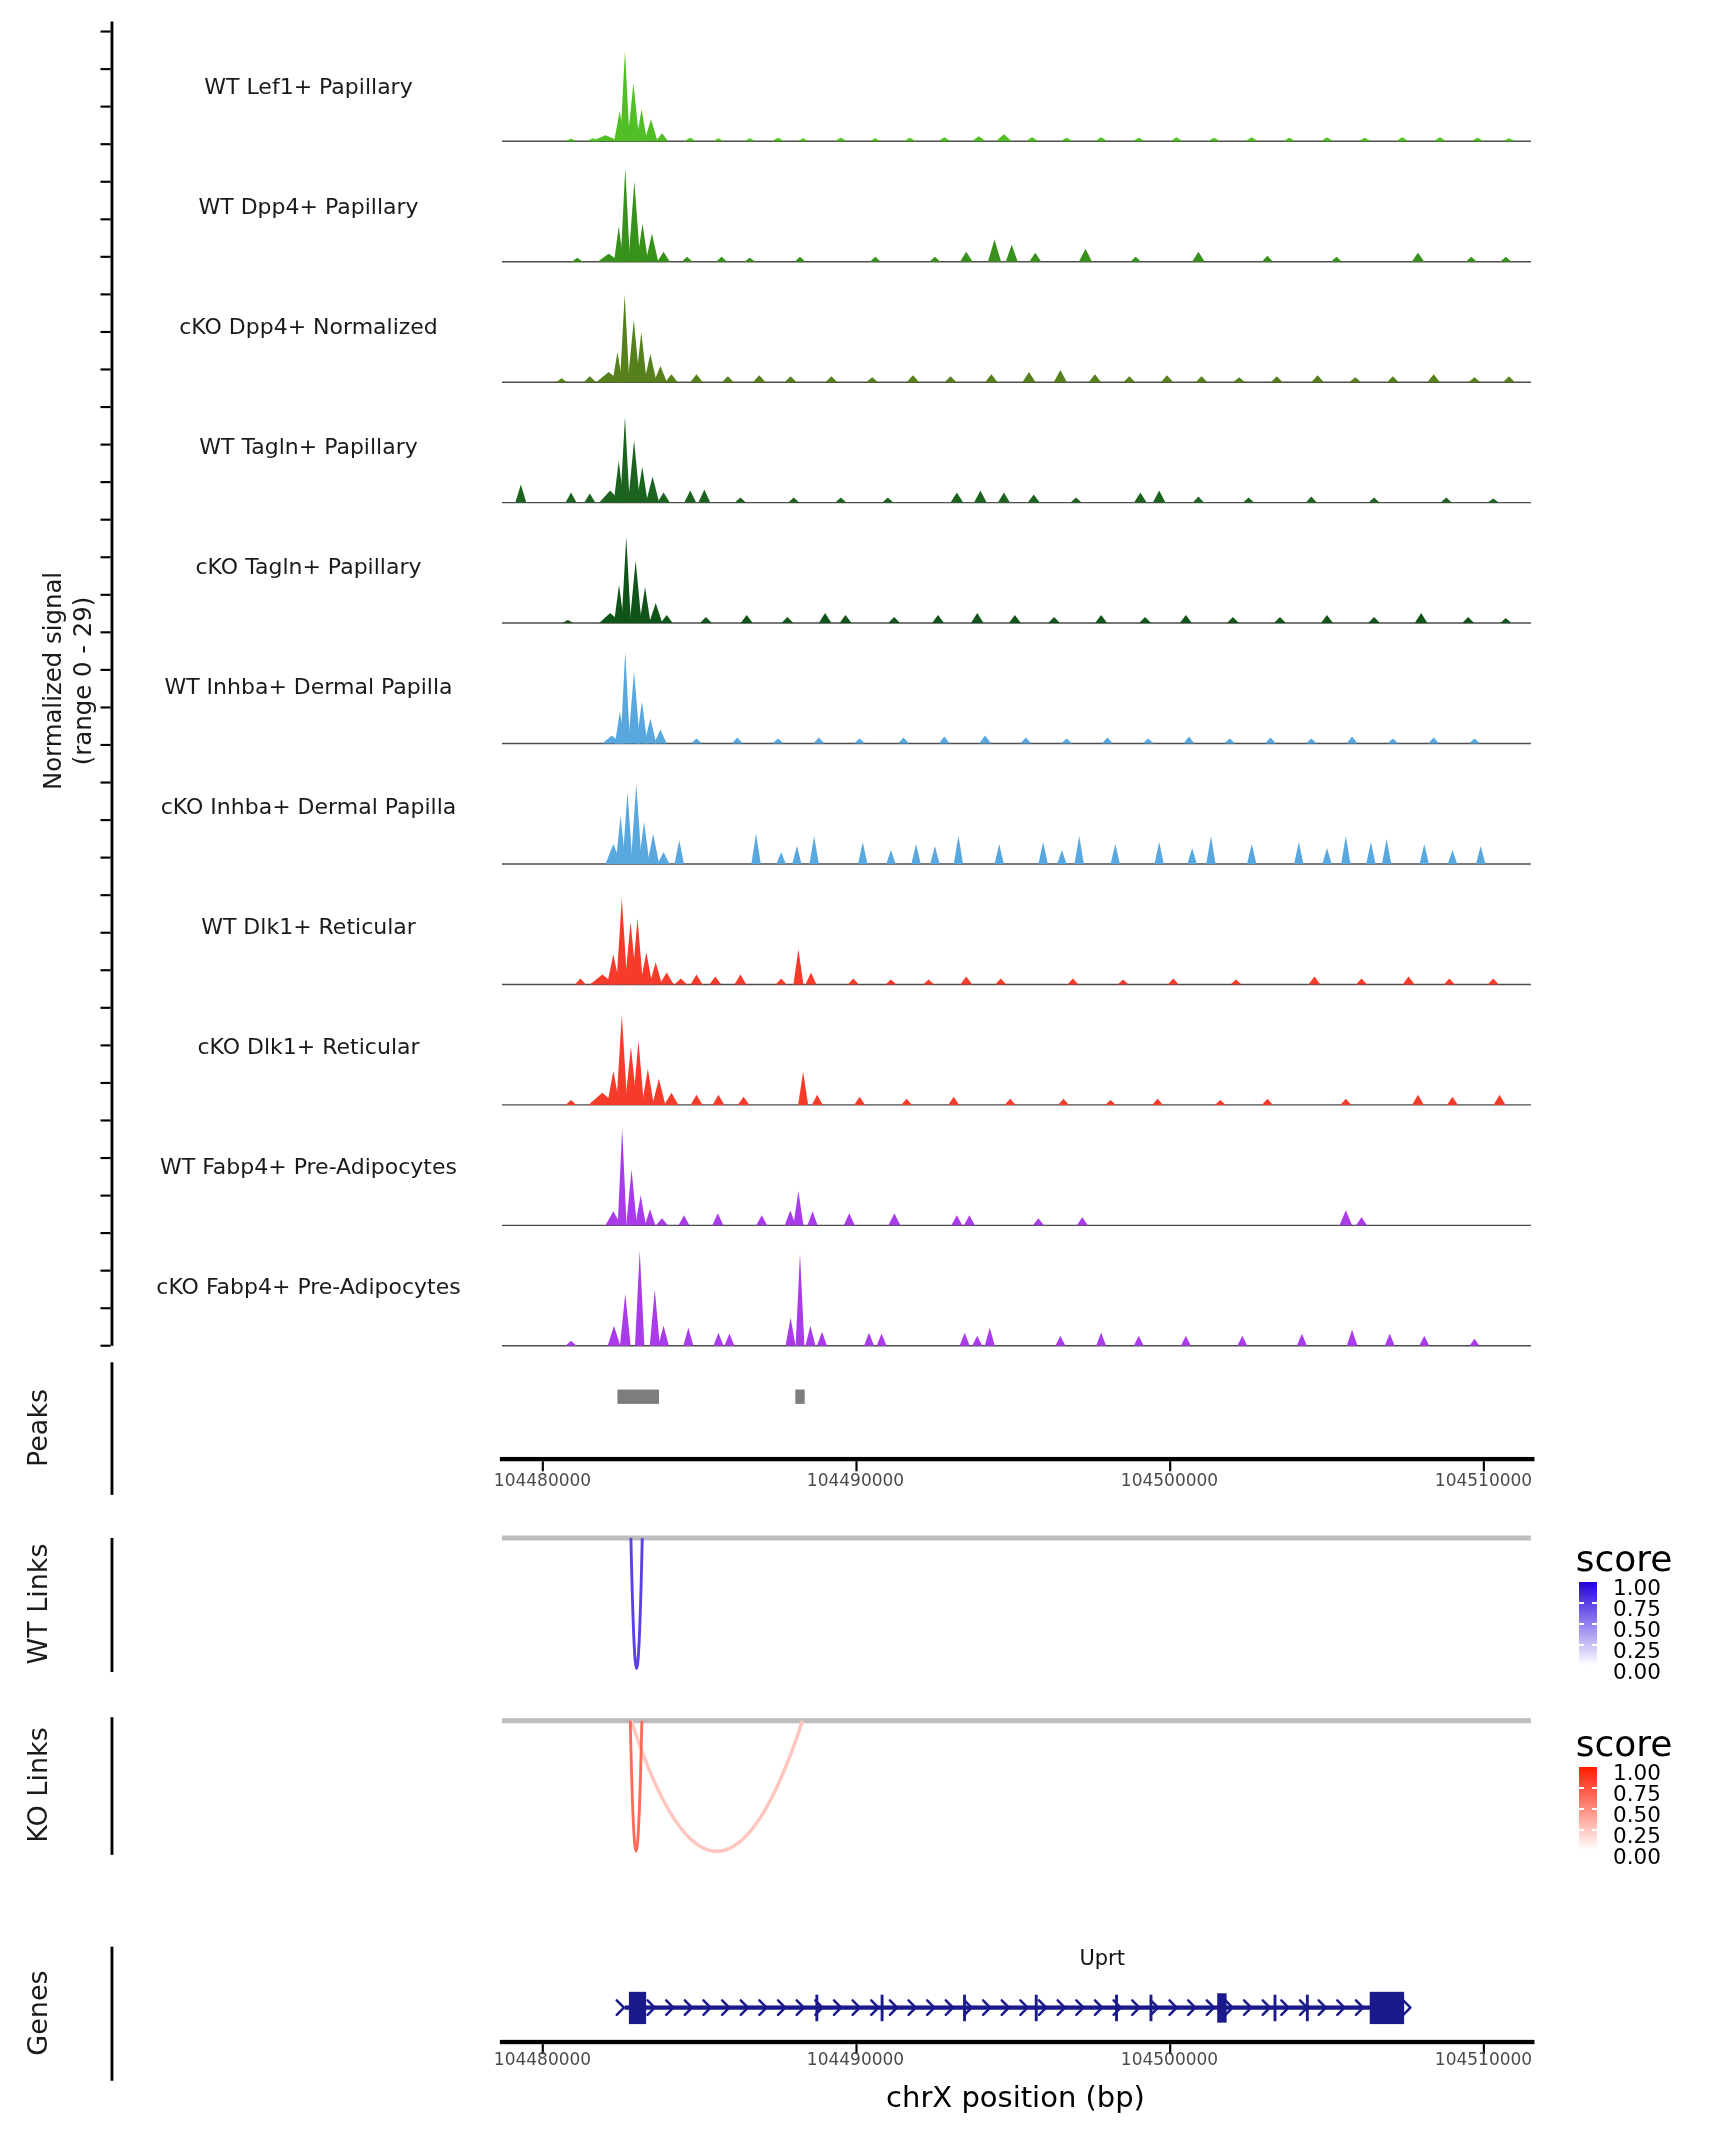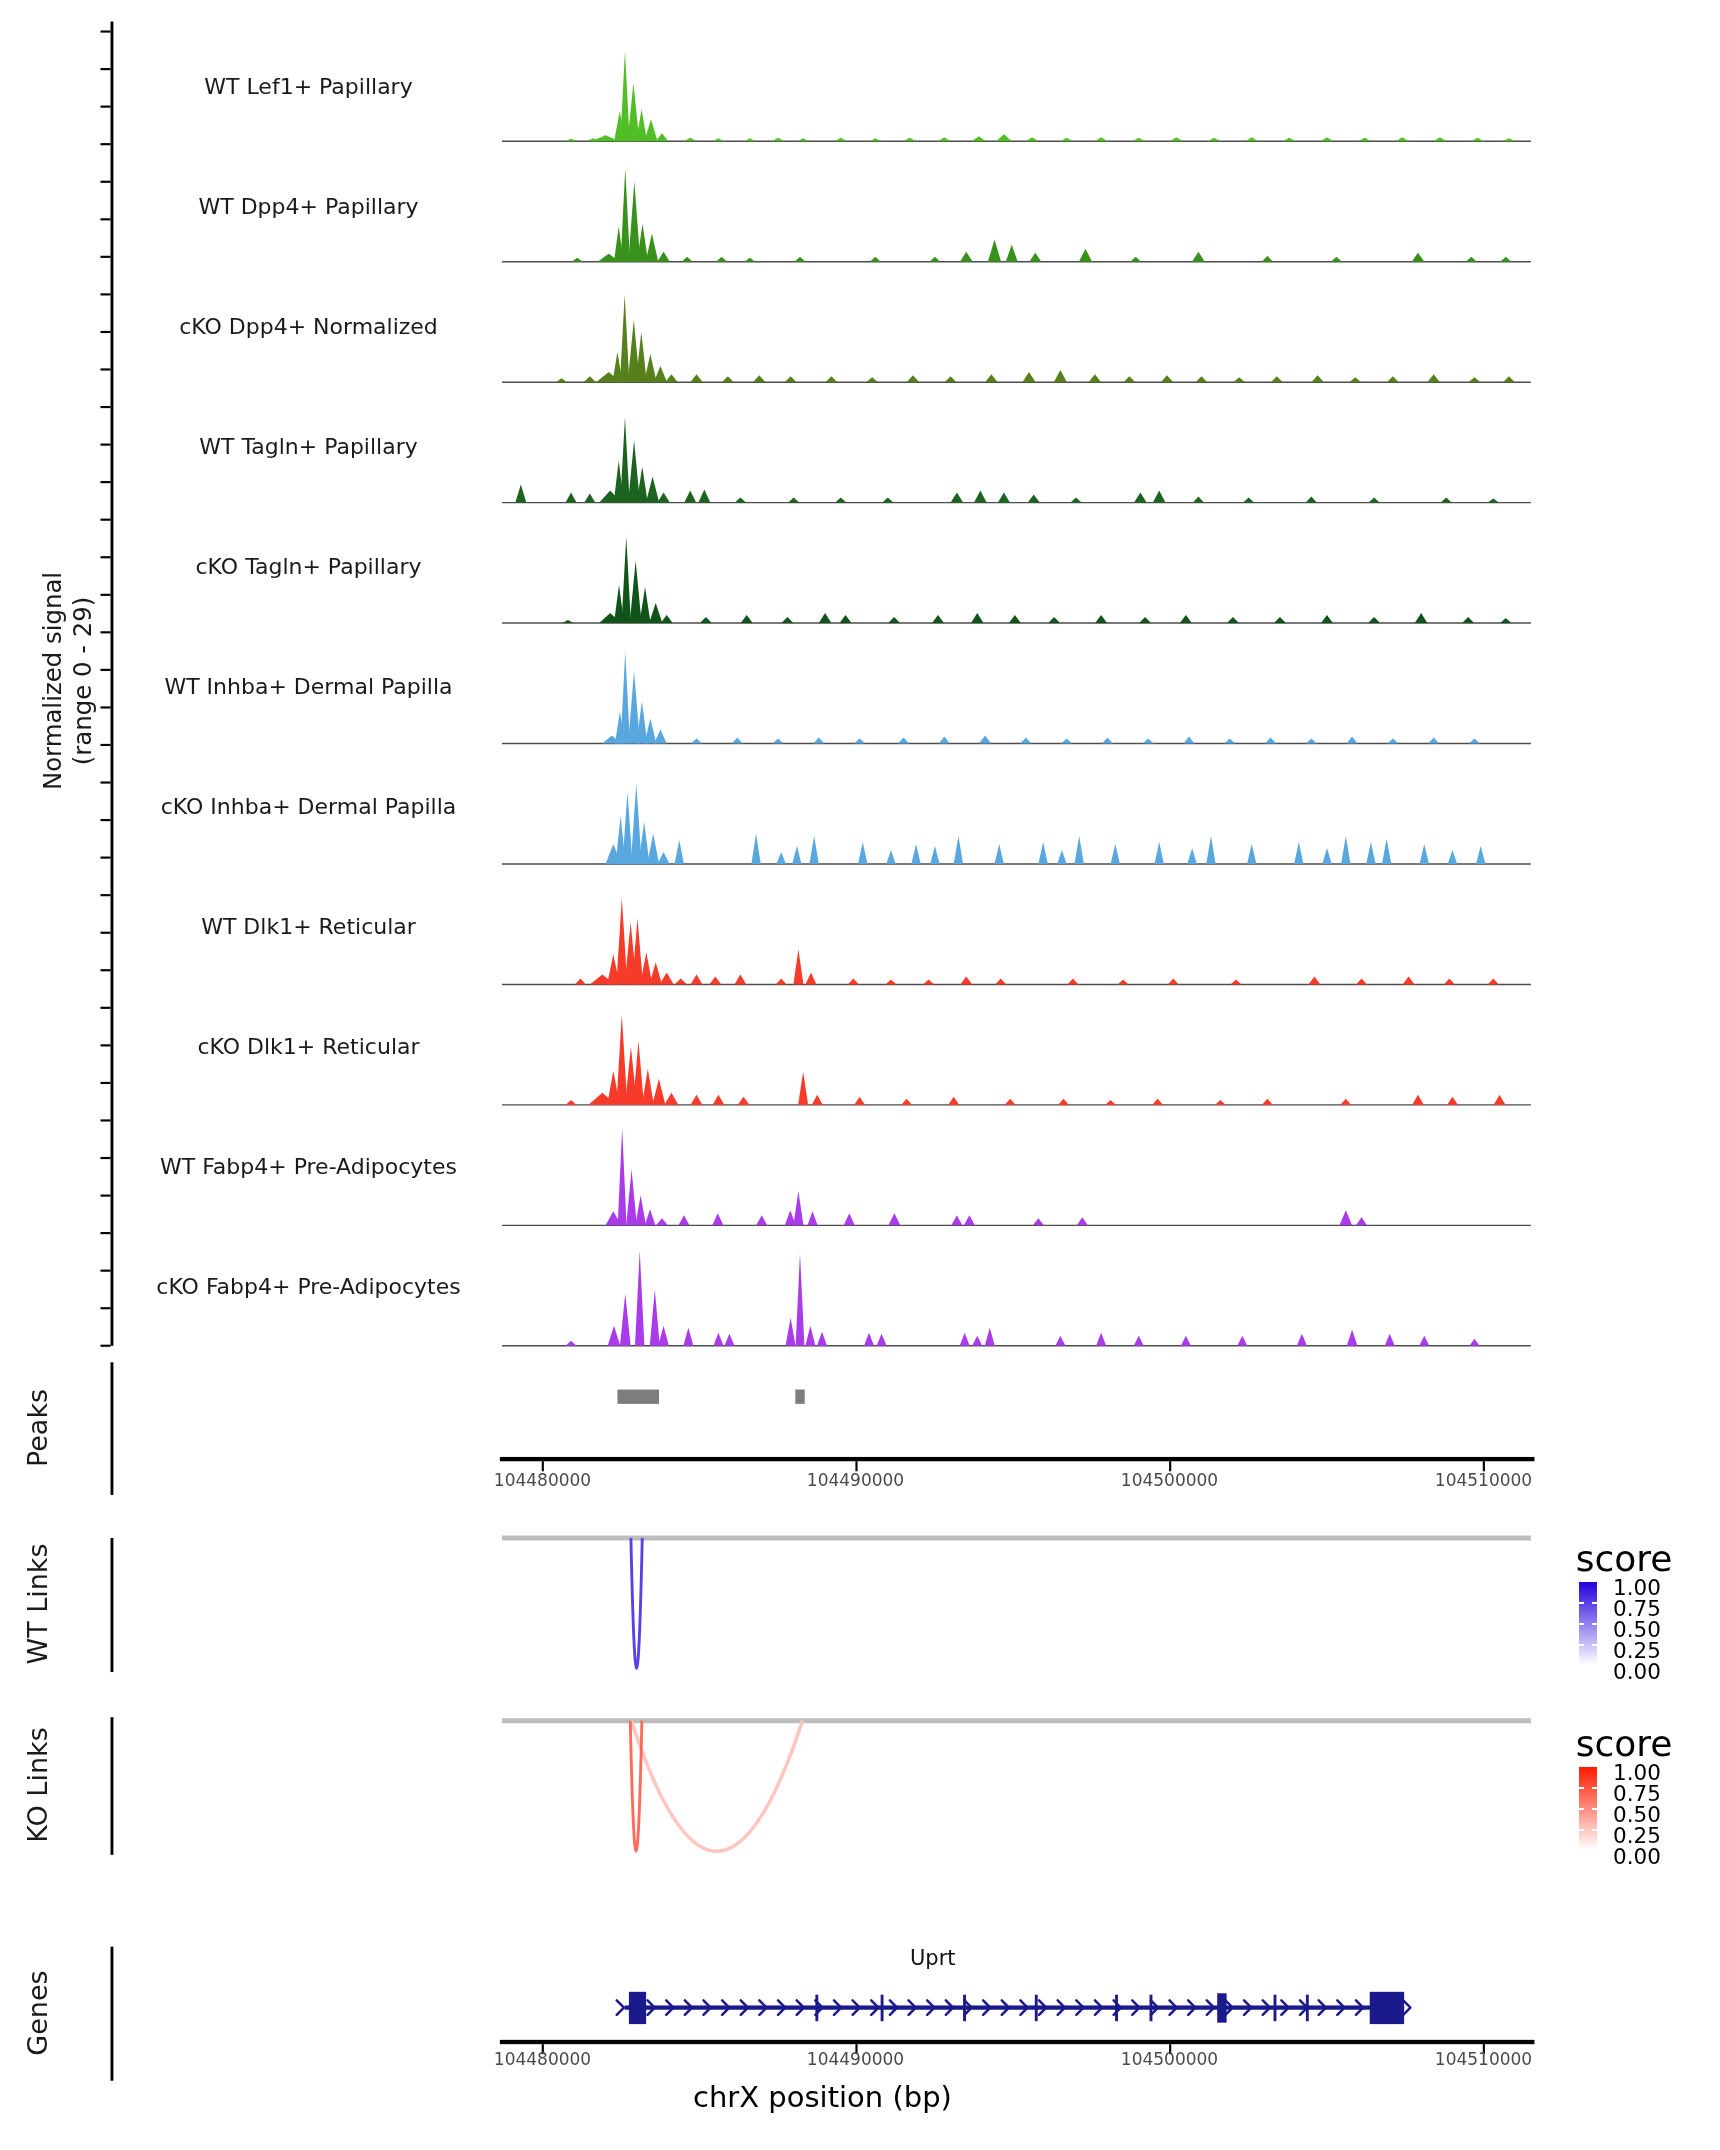--- a/index.html
+++ b/index.html
@@ -8,23 +8,23 @@
   #plot-svg{position:absolute;left:0;top:0;}
   .rot{position:absolute;transform:translate(-50%,-50%) rotate(-90deg);white-space:nowrap;}
   #ylab{font-size:24.4px;line-height:30px;text-align:center;color:#1a1a1a;}
   .section-label{font-size:27px;color:#1a1a1a;}
   #track-labels{position:absolute;left:115px;top:21.5px;width:387px;}
   .track-label{height:120px;display:flex;align-items:center;justify-content:center;
                padding-top:10px;box-sizing:border-box;font-size:22px;color:#1a1a1a;}
   .xtick{position:absolute;width:215px;text-align:center;font-size:17px;color:#4a4a4a;}
   .xt-row1{top:1470px;} .xt-row2{top:2049px;}
   .xt1{left:435px;} .xt2{left:748px;} .xt3{left:1062px;} .xt4{left:1376px;}
-  #xlabel{position:absolute;left:693px;top:2080px;width:645px;
+  #xlabel{position:absolute;left:693px;top:2080px;width:645px;text-align:center;
           font-size:29px;color:#000;}
-  #gene-label{position:absolute;left:910px;top:1946px;width:215px;text-align:left;
+  #gene-label{position:absolute;left:910px;top:1946px;width:215px;text-align:right;
           font-size:21px;color:#111;}
   .legend{position:absolute;width:158px;}
   #legend-wt{left:1570px;top:1538px;} #legend-ko{left:1570px;top:1723px;}
   .legend-title{width:108px;text-align:center;font-size:36px;color:#000;}
   .legend-bar{position:absolute;left:8.6px;width:18px;height:83px;}
   #legend-wt .legend-bar{top:44px;} #legend-ko .legend-bar{top:44px;}
   .legend-bar i{position:absolute;height:2.2px;width:5px;background:#ffffff;display:block;}
   .legend-ticks{position:absolute;left:43px;font-size:21.5px;line-height:21px;color:#000;}
   #legend-wt .legend-ticks{top:39px;} #legend-ko .legend-ticks{top:39px;}
 </style>

